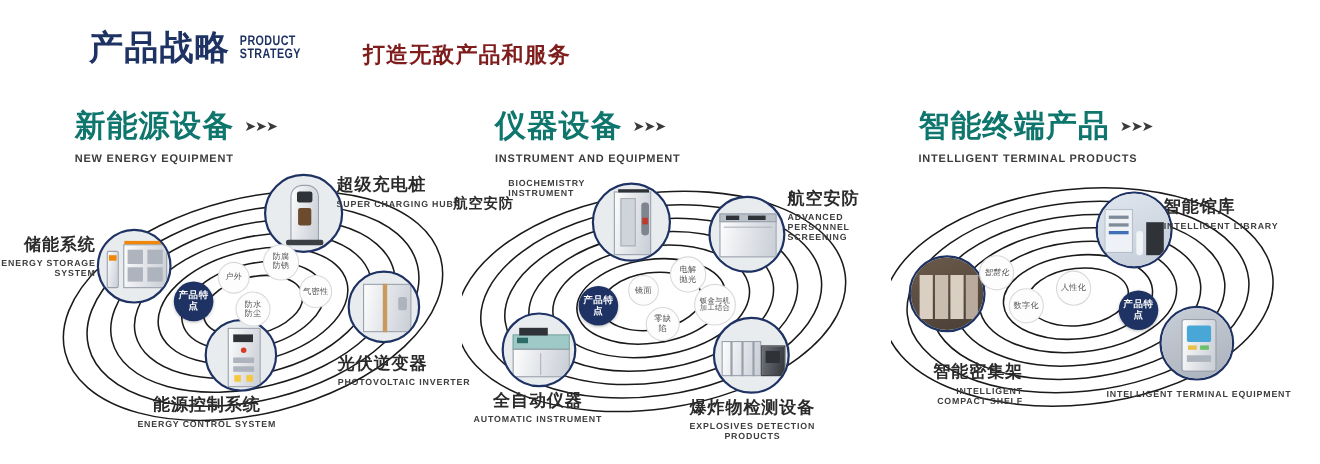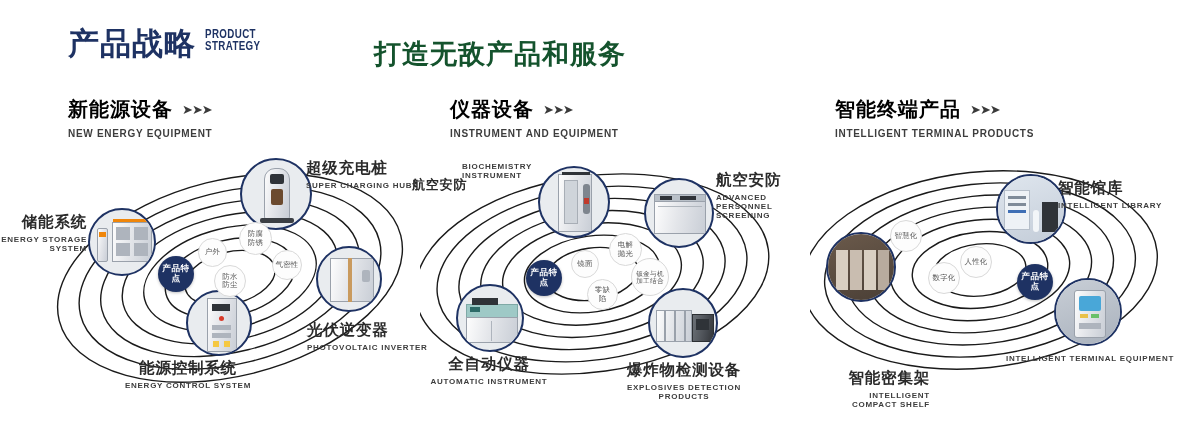--- a/index.html
+++ b/index.html
@@ -6,41 +6,41 @@
   * { box-sizing: border-box; margin: 0; padding: 0; }
   html, body {
     width: 1200px; height: 422px;
     background: #ffffff;
     font-family: "Liberation Sans", "DejaVu Sans", sans-serif;
     overflow: hidden;
   }
   #stage { position: relative; width: 1200px; height: 422px; background: #fff; }
 
   
-  .hdr { position: absolute; left: 68px; top: 28px; display: flex; align-items: flex-start; }
+  .hdr { position: absolute; left: 81px; top: 28px; display: flex; align-items: center; }
   .hdr-cn {
     font-size: 31px; font-weight: bold; color: #1e3263;
     letter-spacing: 1px; line-height: 1; font-family: "Liberation Sans", sans-serif;
   }
   .hdr-en {
     margin-left: 9px; margin-bottom: 1px;
     color: #1e3263; font-weight: bold; font-size: 12.5px;
     line-height: 12px; letter-spacing: .5px;
     transform: scaleX(.78); transform-origin: left bottom;
     font-family: "Liberation Sans Narrow", "Liberation Sans", sans-serif;
   }
   .hdr-sub {
     position: absolute; left: 330px; top: 36px;
-    font-size: 27px; font-weight: bold; color: #14532d; letter-spacing: 1px; margin-left: 44px;
+    font-size: 20px; font-weight: bold; color: #7f1d1d; letter-spacing: 1px;
   }
 
   
   .sec { position: absolute; }
   .sec-row { display: flex; align-items: center; }
-  .sec-cn { font-size: 20px; font-weight: bold; color: #000000; letter-spacing: 1px; }
+  .sec-cn { font-size: 28px; font-weight: bold; color: #0f766e; letter-spacing: 1px; }
   .sec-arrows { margin-left: 9px; color: #3a3a3a; font-size: 13px; letter-spacing: -1px; font-weight: bold; }
   .sec-en { margin-top: 5px; font-size: 10px; font-weight: bold; color: #3d3d3d; letter-spacing: .7px; }
 
   
   .cluster { position: absolute; }
   .rings { position: absolute; left: 0; top: 0; }
 
   
   .node {
     position: absolute; border-radius: 50%;
@@ -343,39 +343,39 @@
     <div class="node" style="left:244px; top:128px; width:68px; height:68px;">
       <div class="ph" style="background:linear-gradient(160deg,#c8ced6 0%,#aab2bd 100%);">
         <div class="dev cab" style="left:18px; top:10px; width:32px; height:48px; border-radius:3px;"></div>
         <div class="dev" style="left:23px; top:16px; width:22px; height:15px; background:#49a7d8; border-radius:2px;"></div>
         <div class="dev" style="left:24px; top:34px; width:8px; height:4px; background:#e8c14a;"></div>
         <div class="dev" style="left:35px; top:34px; width:8px; height:4px; background:#6ac06a;"></div>
         <div class="dev panel" style="left:23px; top:43px; width:22px; height:6px;"></div>
       </div>
     </div>
 
-    <div class="feat" style="left:80px; top:70px; width:32px; height:32px;">
+    <div class="feat" style="left:80px; top:82px; width:32px; height:32px;font-style:italic;">
       <span>智慧化</span>
     </div>
     <div class="feat" style="left:150px; top:96px; width:32px; height:32px;">
       <span>人性化</span>
     </div>
-    <div class="feat" style="left:118px; top:112px; width:32px; height:32px;">
+    <div class="feat" style="left:107px; top:112px; width:32px; height:32px;">
       <span>数字化</span>
     </div>
     <div class="feat dark" style="left:207px; top:114px; width:36px; height:36px;">
       <span>产品特点</span>
     </div>
 
     <div class="lbl" style="left:248px; top:28px; width:150px;">
       <div class="cn">智能馆库</div>
       <div class="en">INTELLIGENT LIBRARY</div>
     </div>
 
-    <div class="lbl ta" style="left:-5px; top:178px; width:125px;margin-top:40px;">
+    <div class="lbl ta" style="left:-5px; top:178px; width:125px;">
       <div class="cn">智能密集架</div>
       <div class="en" style="width:96px; margin-left:29px;">INTELLIGENT COMPACT SHELF</div>
     </div>
 
     <div class="lbl tc" style="left:190px; top:202px; width:180px;">
       <div class="en">INTELLIGENT TERMINAL EQUIPMENT</div>
     </div>
   </div>
 
 </div>

